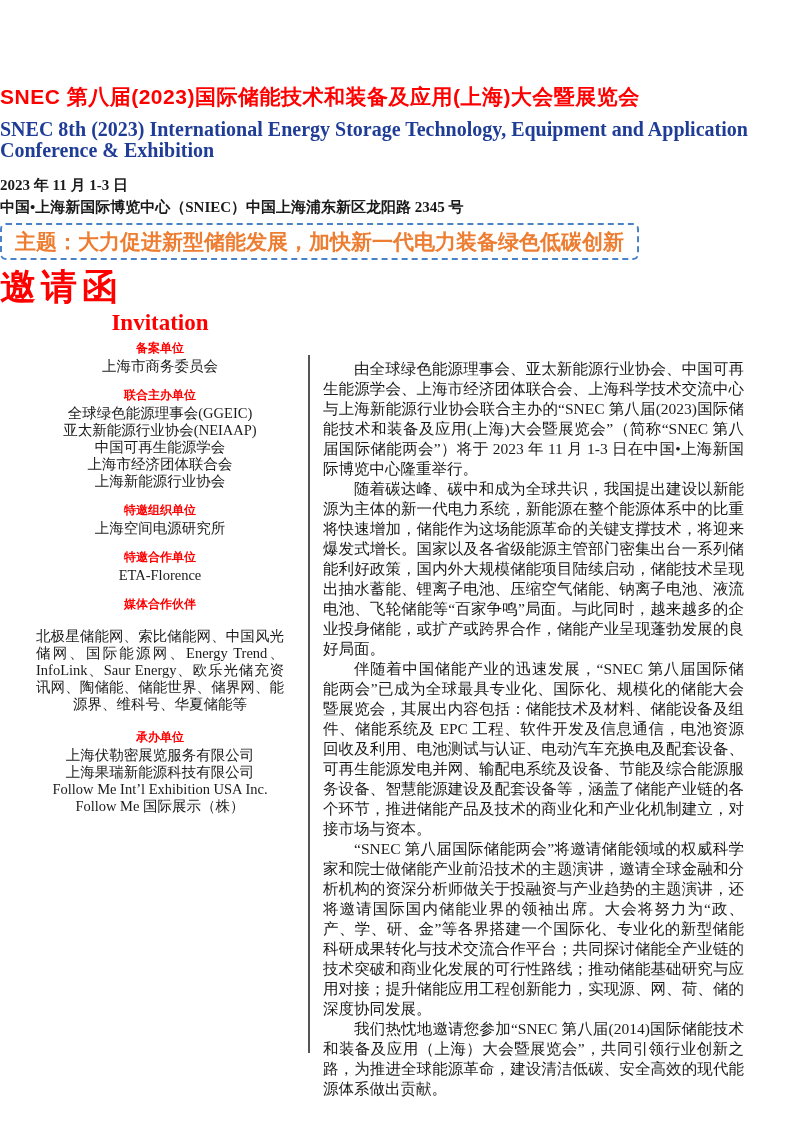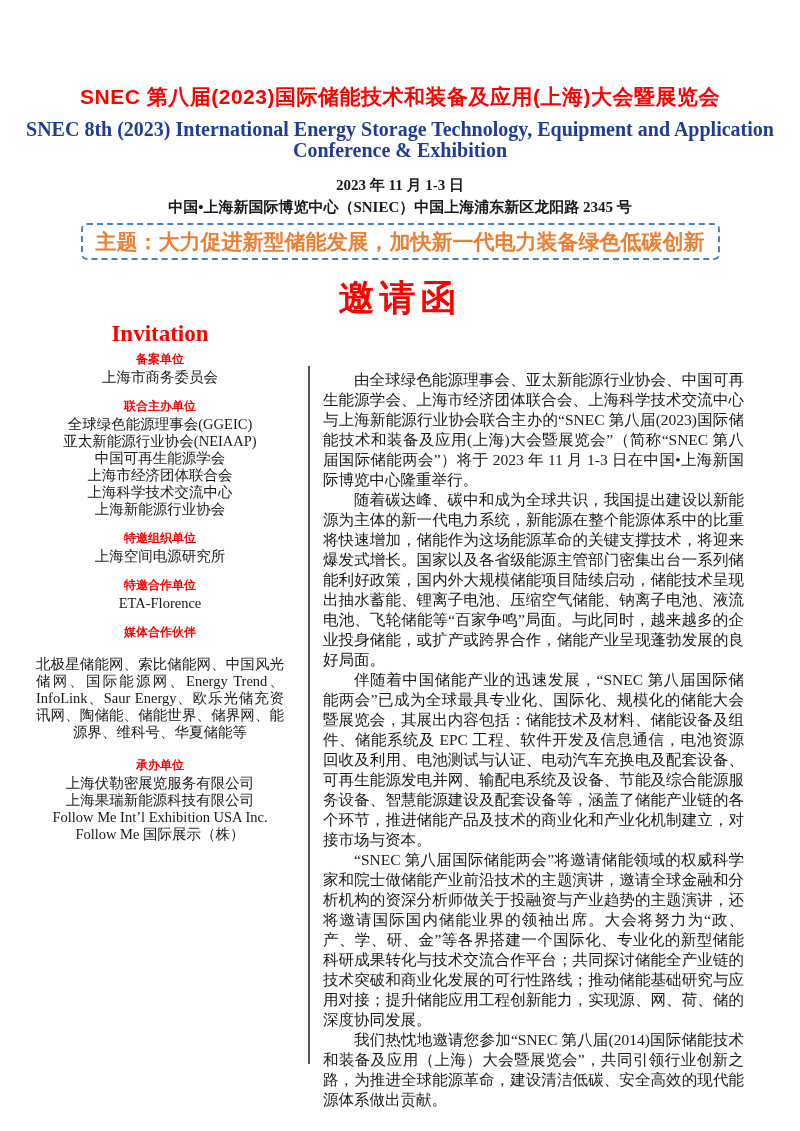--- a/index.html
+++ b/index.html
@@ -4,42 +4,42 @@
 <style>
   html,body { margin:0; padding:0; }
   body {
     width:800px; height:1131px; background:#ffffff; overflow:hidden;
     font-family:"Liberation Serif","DejaVu Serif",serif;
     color:#1a1a1a;
   }
   .page { position:relative; width:800px; height:1131px; }
 
   
-  .header { text-align:center; padding-top:84px; }
+  .header { text-align:left; padding-top:84px; }
   .title-cn {
     color:#ff0000; font-weight:bold; font-size:21px; line-height:26px;
     font-family:"Liberation Sans","DejaVu Sans",sans-serif; letter-spacing:0.5px;
   }
   .title-en {
     margin-top:9px; color:#1f3d96; font-weight:bold;
     font-size:20px; line-height:21px;
   }
   .date-line  { margin-top:15px; font-weight:bold; font-size:15px; line-height:18px; }
   .venue-line { margin-top:4px;  font-weight:bold; font-size:15px; line-height:18px; }
 
   .theme-box {
     display:inline-block; margin-top:7px;
     border:2px dashed #4a82c8; border-radius:6px; padding:3px 13px;
   }
   .theme-text {
     color:#ed7d31; font-weight:bold; font-size:21px; line-height:27px;
     font-family:"Liberation Sans","DejaVu Sans",sans-serif;
   }
   .doc-title {
-    margin-top:16px; color:#ff0000; font-weight:bold;
+    margin-top:5px; color:#ff0000; font-weight:bold;
     font-size:36px; line-height:44px; letter-spacing:5px;
   }
 
   
   .columns { position:relative; display:flex; align-items:flex-start; }
   .divider {
     position:absolute; left:308px; top:46px;
     width:2px; height:698px; background:#555555;
   }
   .col-left {
@@ -94,21 +94,20 @@
         <div class="sec-heading">备案单位</div>
         <div class="sec-item">上海市商务委员会</div>
       </div>
 
       <div class="section">
         <div class="sec-heading">联合主办单位</div>
         <div class="sec-item">全球绿色能源理事会(GGEIC)</div>
         <div class="sec-item">亚太新能源行业协会(NEIAAP)</div>
         <div class="sec-item">中国可再生能源学会</div>
         <div class="sec-item">上海市经济团体联合会</div>
-        <div class="sec-item">上海科学技术交流中心</div>
         <div class="sec-item">上海新能源行业协会</div>
       </div>
 
       <div class="section">
         <div class="sec-heading">特邀组织单位</div>
         <div class="sec-item">上海空间电源研究所</div>
       </div>
 
       <div class="section">
         <div class="sec-heading">特邀合作单位</div>

